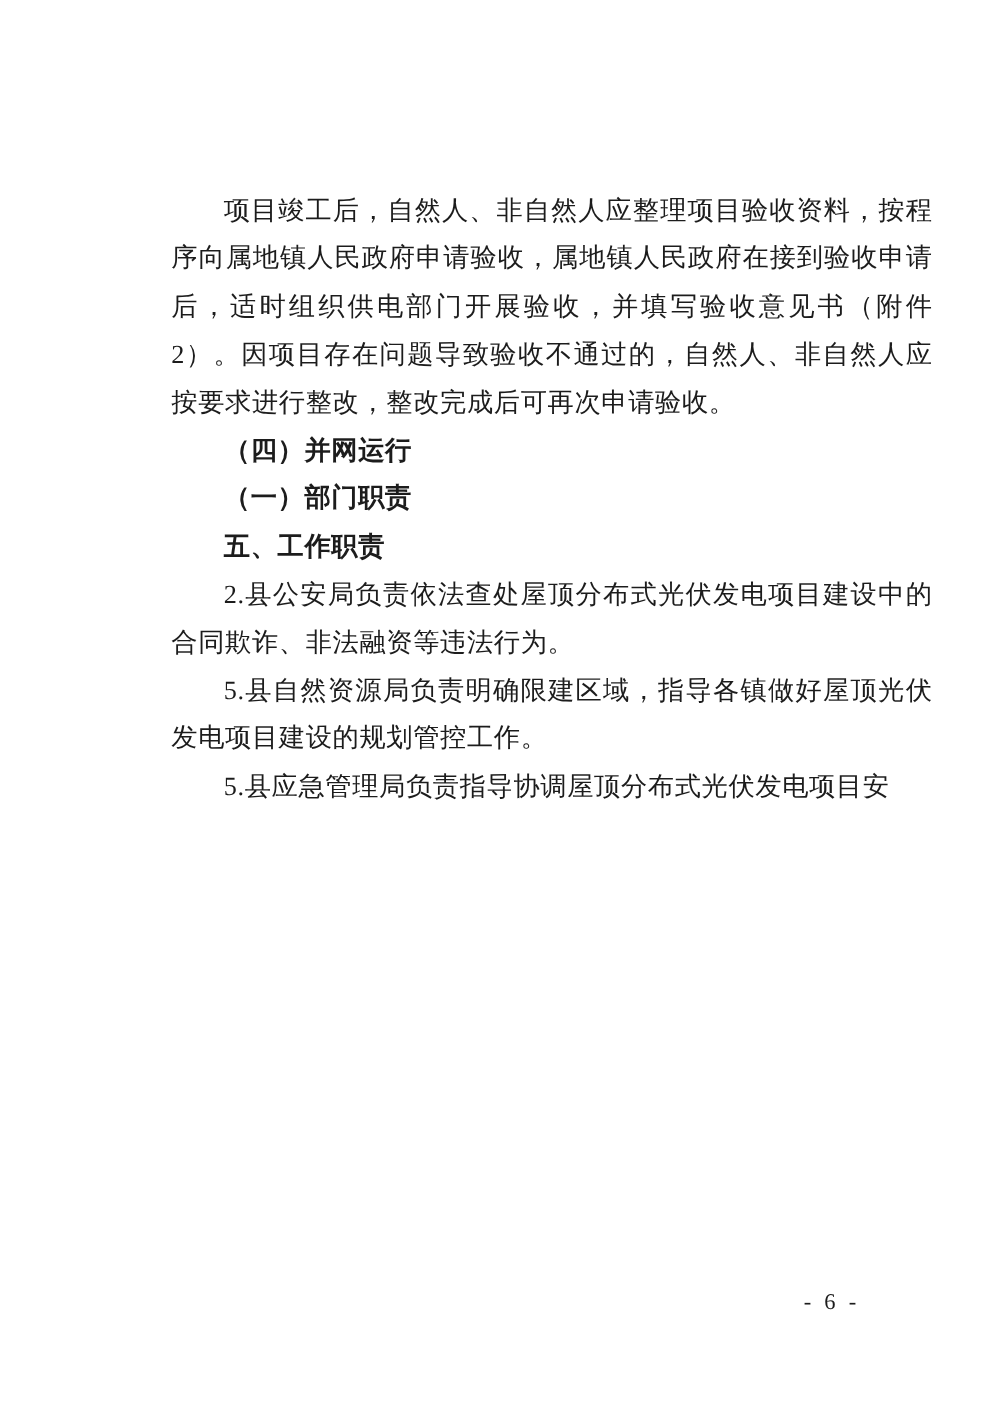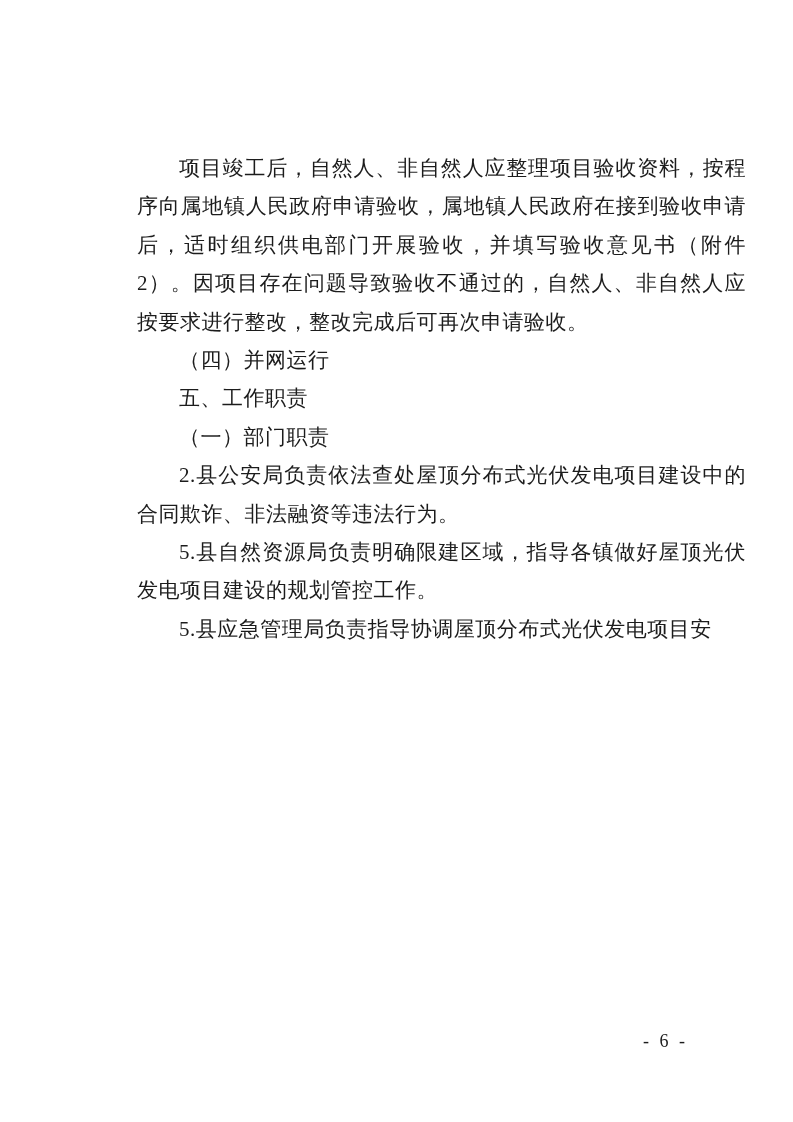--- a/index.html
+++ b/index.html
@@ -29,40 +29,40 @@
     font-size: 21px;
     letter-spacing: 0.5px;
     line-height: 38.4px;
     text-align: justify;
     text-align-last: left;
     text-indent: 2em;
     word-break: break-all;
     overflow-wrap: anywhere;
   }
   .content p.heading {
-    font-weight: normal;
+    font-weight: bold;
     text-align: left;
   }
   .page-number {
     position: absolute;
     top: 1031px;
     left: 643px;
     font-size: 18px;
     letter-spacing: 3px;
     color: #1c1c1c;
     font-family: "Liberation Serif", serif;
   }
 </style>
 </head>
 <body>
 
 <div class="page">
   <div class="content">
     <p class="body">项目竣工后，自然人、非自然人应整理项目验收资料，按程序向属地镇人民政府申请验收，属地镇人民政府在接到验收申请后，适时组织供电部门开展验收，并填写验收意见书（附件 2）。因项目存在问题导致验收不通过的，自然人、非自然人应按要求进行整改，整改完成后可再次申请验收。</p>
     <p class="heading">（四）并网运行</p>
+    <p class="heading">（一）部门职责</p>
     <p class="heading">五、工作职责</p>
-    <p class="heading">（一）部门职责</p>
     <p class="body">2.县公安局负责依法查处屋顶分布式光伏发电项目建设中的合同欺诈、非法融资等违法行为。</p>
     <p class="body">5.县自然资源局负责明确限建区域，指导各镇做好屋顶光伏发电项目建设的规划管控工作。</p>
     <p class="body">5.县应急管理局负责指导协调屋顶分布式光伏发电项目安</p>
   </div>
   <div class="page-number">- 6 -</div>
 </div>
 
 </body></html>

